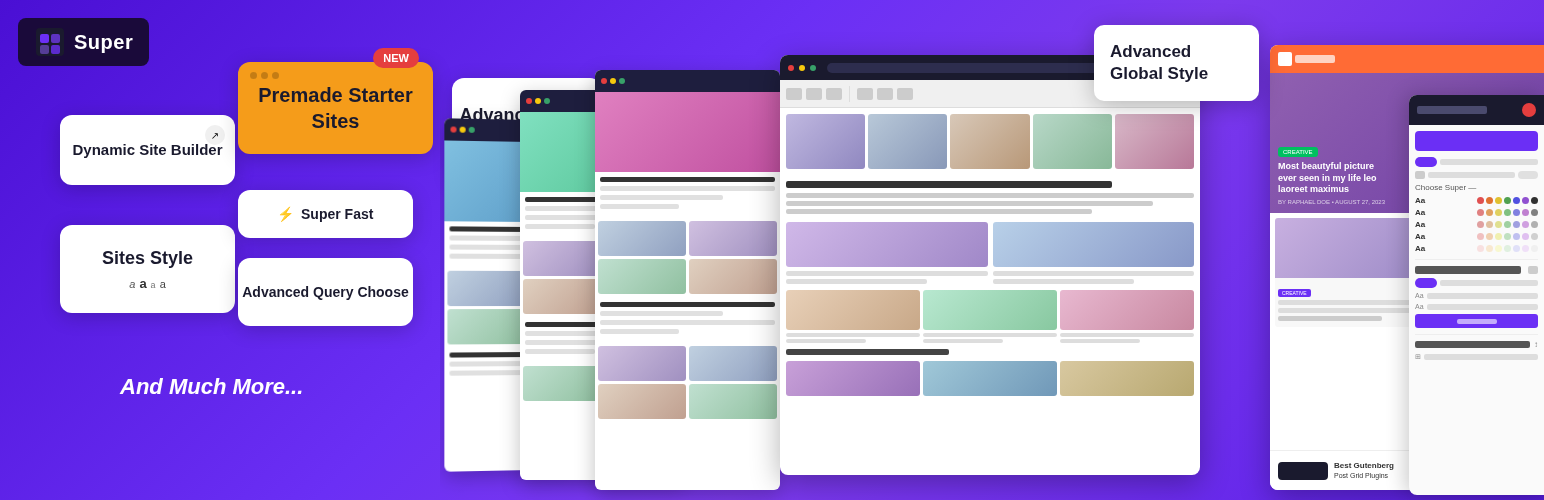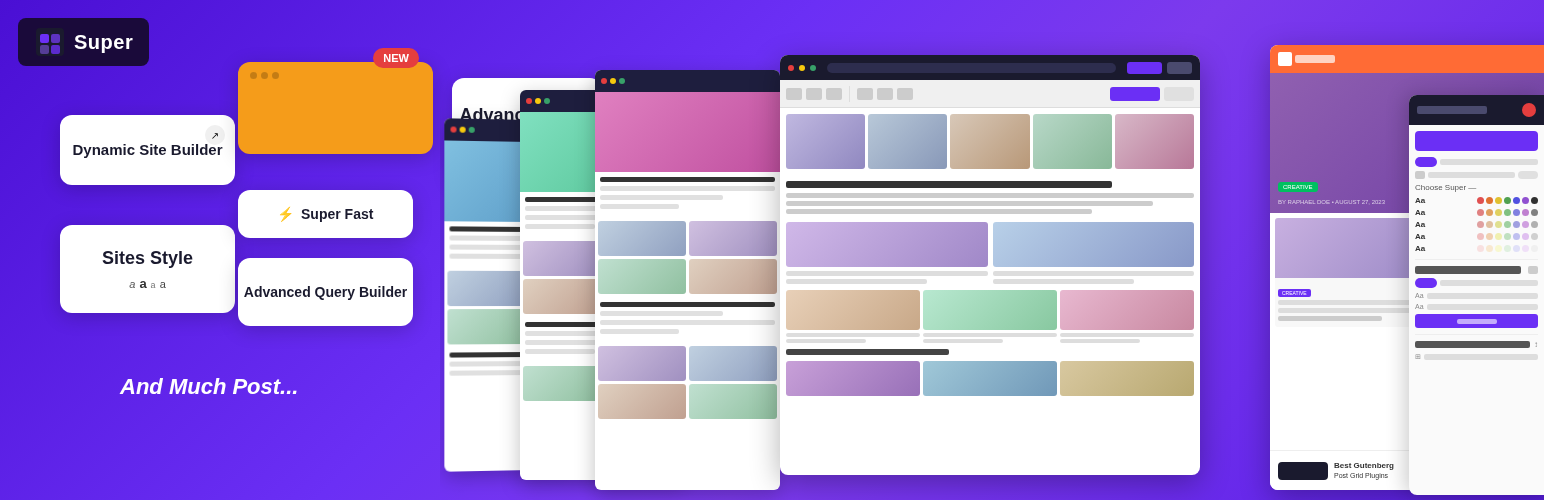--- a/index.html
+++ b/index.html
@@ -532,37 +532,38 @@
   </div>
 </div>
 
 <div class="feature-card card-premade">
   <div class="three-dots">
     <span></span>
       <span></span>
       <span></span>
   </div>
   <div class="new-badge">NEW</div>
+  <span class="card-label">Premade Starter Sites</span>
 </div>
 
 <div class="feature-card card-superfast">
   <span class="lightning-icon">⚡</span>
   <span class="card-label">Super Fast</span>
 </div>
 
 <div class="feature-card card-query">
-  <span class="card-label">Advanced Query Builder</span>
+  <span class="card-label">Advanced Query Choose</span>
 </div>
 
 <div class="feature-card card-filter">
   <span class="card-label">Advanced Filter</span>
   <span class="filter-icon">▼</span>
 </div>
 
-<div class="and-more">And Much Post...</div>
+<div class="and-more">And Much More...</div>
 
 <div class="screenshots-container">
 
   <div class="blog-panel bp1">
     <div class="bp-header">
       <div class="bp-dot" style="background:#e53e3e"></div>
       <div class="bp-dot" style="background:#f6c90e"></div>
       <div class="bp-dot" style="background:#38a169"></div>
     </div>
     <div class="bp-hero h2"></div>
@@ -735,20 +736,21 @@
         <div class="prp-logo-box"></div>
         <div class="prp-brand-text"></div>
       </div>
       <div style="flex:1;"></div>
 
     </div>
 
     <div class="prp-featured">
       <div class="prp-featured-text">
         <div class="prp-tag">CREATIVE</div>
+        <div class="prp-headline">Most beautyful picture<br>ever seen in my life leo<br>laoreet maximus</div>
         <div class="prp-meta">BY RAPHAEL DOE • AUGUST 27, 2023</div>
       </div>
     </div>
 
     <div class="prp-grid">
       <div class="prp-card">
         <div class="prp-card-img ci1"></div>
         <div class="prp-card-pad">
           <div style="display:inline-block;background:#6b2ff5;color:white;font-size:5px;padding:1px 4px;border-radius:2px;margin-bottom:3px;">CREATIVE</div>
           <div class="prp-card-line"></div>
@@ -770,20 +772,23 @@
     <div class="prp-bottom-bar">
       <div class="prp-postx-logo"></div>
       <div style="font-size:7px;color:#333;line-height:1.3;flex:1;">
         <div style="font-weight:700;font-size:8px;">Best Gutenberg</div>
         <div>Post Grid Plugins</div>
       </div>
 
     </div>
   </div>
 
+  <div class="advanced-global-card">
+    <div class="card-title">Advanced Global Style</div>
+  </div>
 
   <div class="far-right-panel">
     <div class="frp-header">
       <div class="frp-title-bar"></div>
       <div class="frp-close"></div>
     </div>
     <div class="frp-body">
 
       <div class="frp-save-btn"></div>
 

